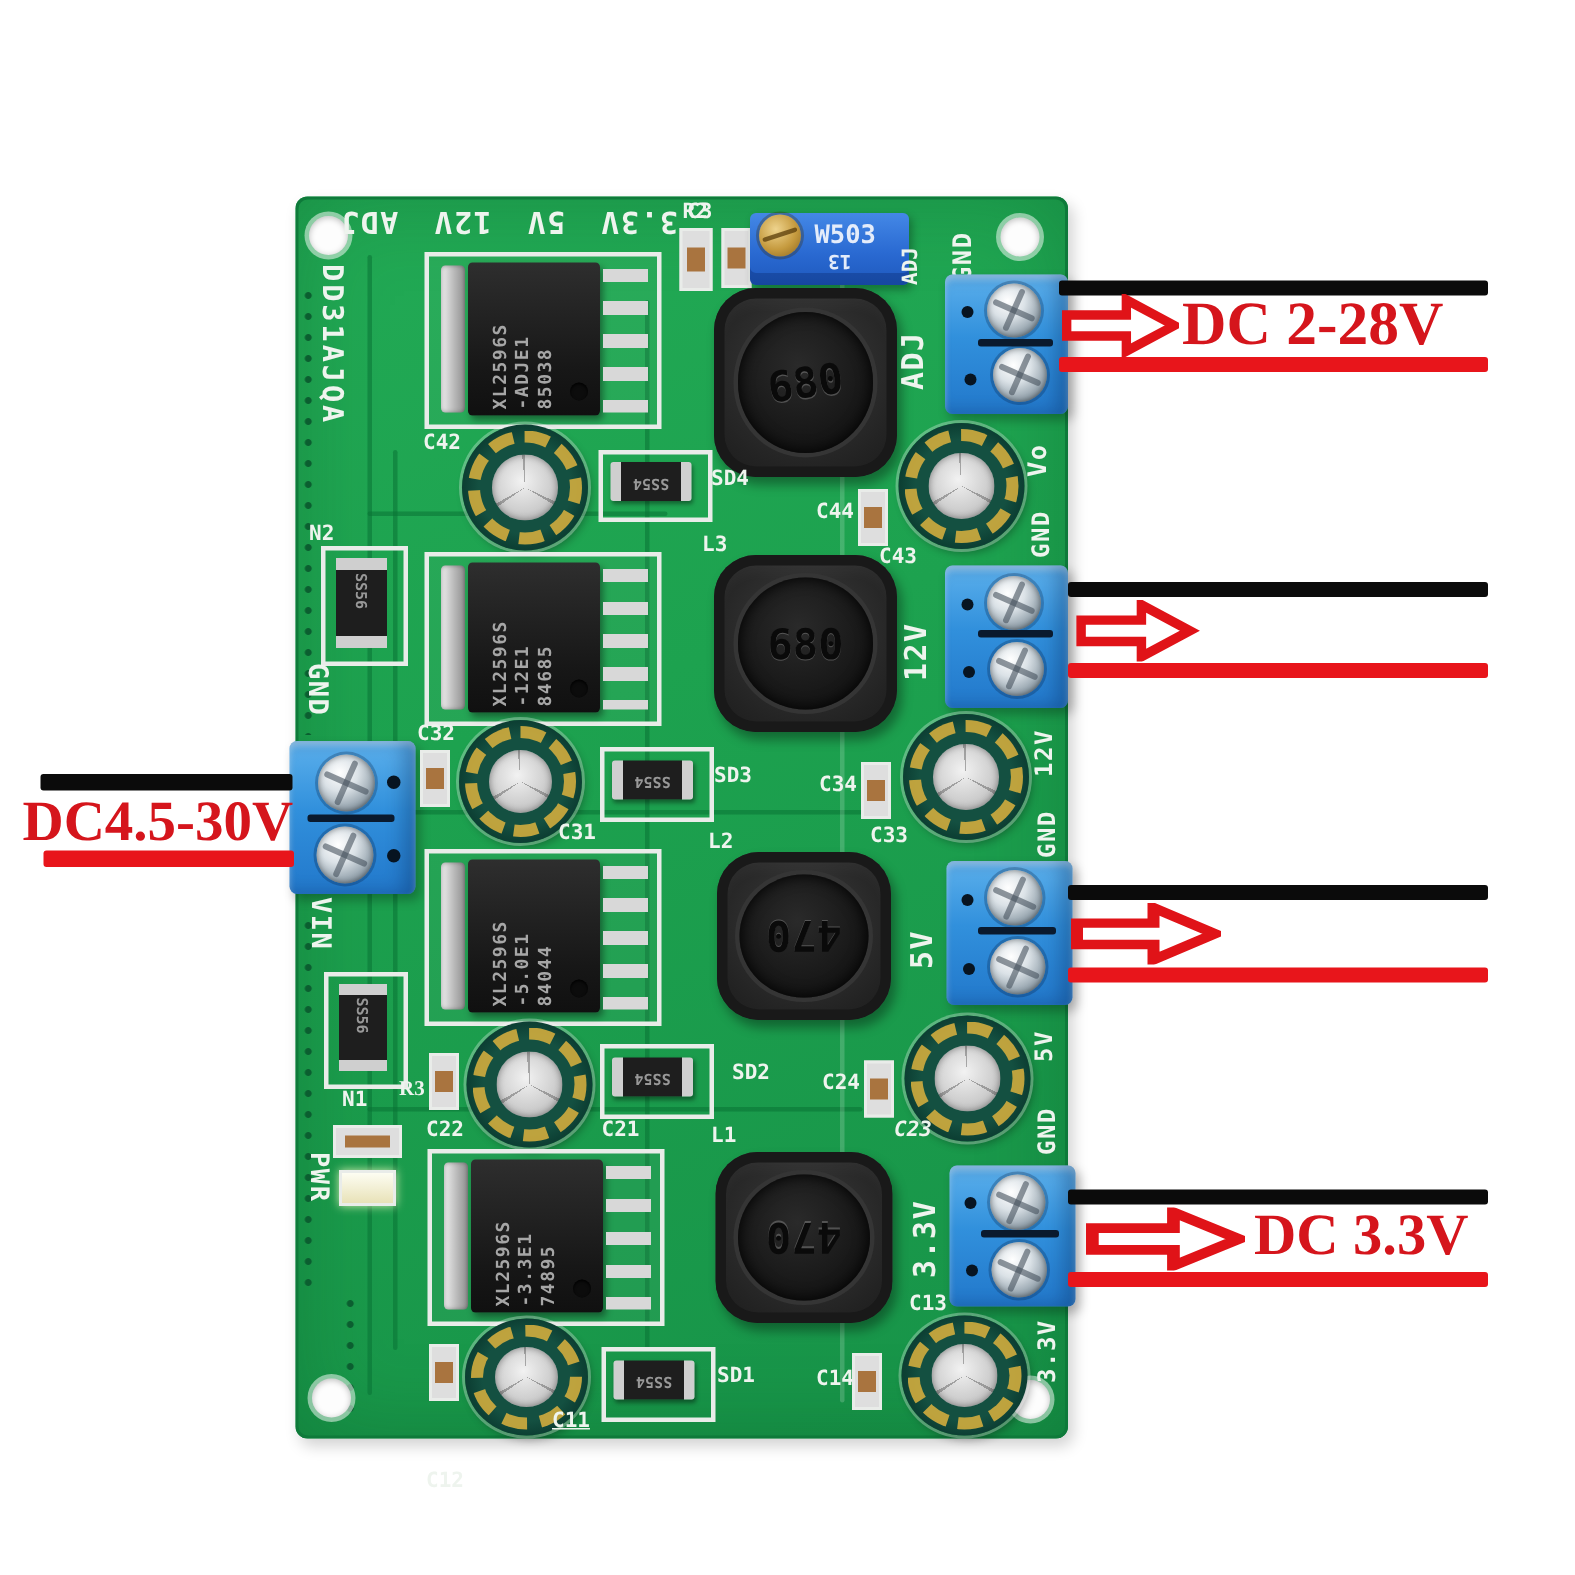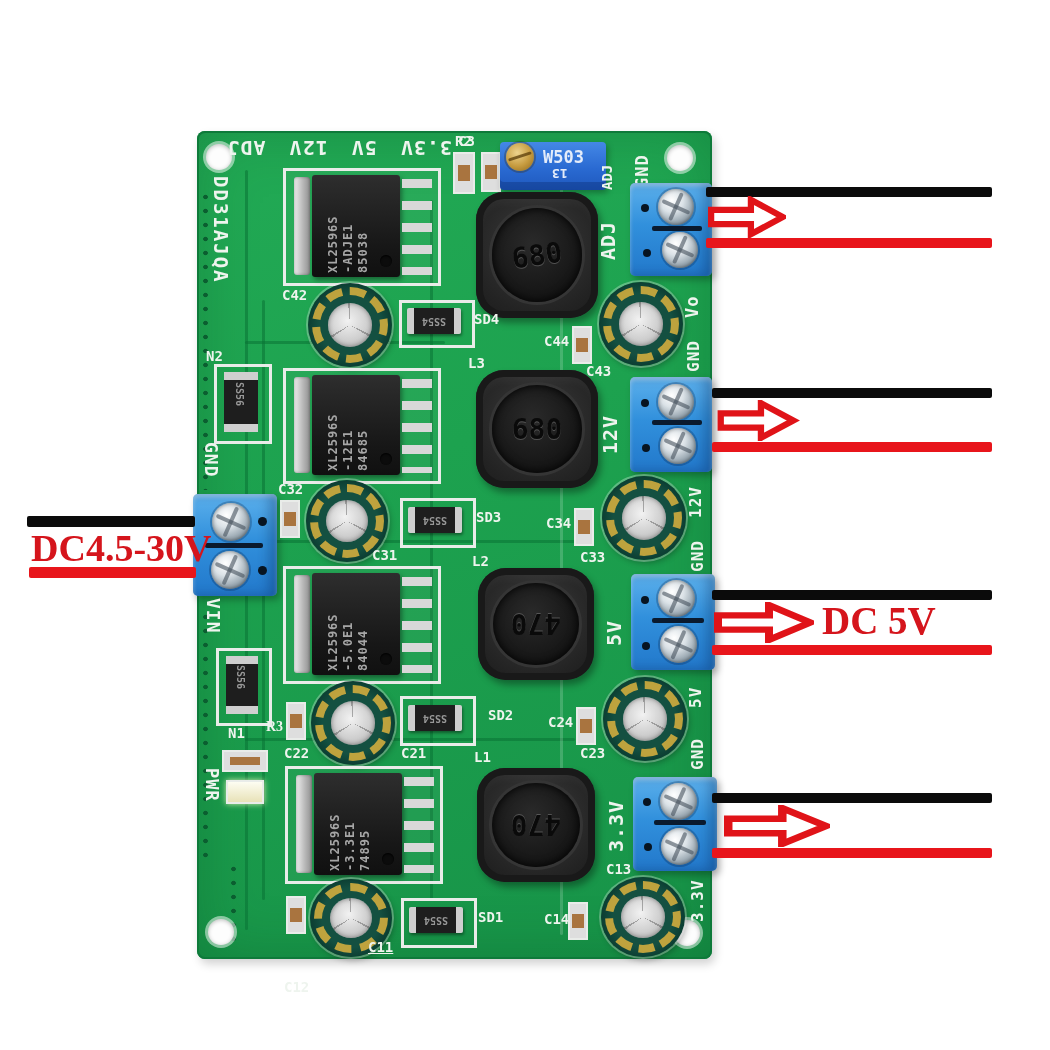--- a/index.html
+++ b/index.html
@@ -340,21 +340,21 @@
   <div class="abs cap" style="left:603px;top:677px;width:84px;height:84px;">
     <div class="capring"></div>
     <div class="captop"></div>
   </div>
   <div class="abs silk vtext rail" style="left:688px;top:668px;height:40px;font-size:16px;">5V</div>
   <div class="abs silk vtext rail" style="left:690px;top:724px;height:46px;font-size:16px;">GND</div>
   <div class="abs silk ref" style="left:548px;top:715px;">C24</div>
   <div class="abs smd" style="left:576px;top:707px;width:16px;height:34px;">
       <i></i>
     </div>
-  <div class="abs silk ref" style="left:580px;top:746px;">C23</div>
+  <div class="abs silk ref" style="left:596px;top:746px;font-style:italic;">C23</div>
   <div class="abs silk ref" style="left:474px;top:750px;">L1</div>
 
   <div class="abs chipbox" style="left:285px;top:766px;width:152px;height:112px;">
     <div class="abs tab" style="left:8px;top:6px;width:16px;height:98px;"></div>
     <div class="abs chip" style="left:26px;top:4px;width:88px;height:102px;">
       <div class="abs chiptxt" style="left:14px;top:4px;height:94px;">
         <div>XL2596S</div>
           <div>-3.3E1</div>
           <div>74895</div>
       </div>
@@ -404,44 +404,45 @@
       <i></i>
     </div>
 
 
   <div class="abs blkline" style="left:706px;top:187px;width:286px;height:10px;"></div>
   <div class="abs arrow" style="left:708px;top:196px;width:78px;height:42px;">
     <svg width="78" height="42" viewBox="0 0 100 52">
         <polygon points="4,17 55,17 55,4 96,26 55,48 55,35 4,35" fill="#ffffff" stroke="#e01318" stroke-width="8"></polygon>
       </svg>
   </div>
+  <div class="abs sans-serifed dc-red" style="left:788px;top:191px;font-size:41px;">DC 2-28V</div>
   <div class="abs redline" style="left:706px;top:238px;width:286px;height:10px;"></div>
 
   <div class="abs blkline" style="left:712px;top:388px;width:280px;height:10px;"></div>
   <div class="abs arrow" style="left:714px;top:400px;width:86px;height:41px;">
     <svg width="86" height="41" viewBox="0 0 100 52">
         <polygon points="4,17 55,17 55,4 96,26 55,48 55,35 4,35" fill="#ffffff" stroke="#e01318" stroke-width="8"></polygon>
       </svg>
   </div>
   <div class="abs redline" style="left:712px;top:442px;width:280px;height:10px;"></div>
 
   <div class="abs blkline" style="left:712px;top:590px;width:280px;height:10px;"></div>
   <div class="abs arrow" style="left:714px;top:602px;width:100px;height:41px;">
     <svg width="100" height="41" viewBox="0 0 100 52" preserveAspectRatio="none">
         <polygon points="4,17 55,17 55,4 96,26 55,48 55,35 4,35" fill="#ffffff" stroke="#e01318" stroke-width="8"></polygon>
       </svg>
   </div>
-  <div class="abs sans-serifed dc-red" style="left:822px;top:598px;font-size:39px;">DC 5V</div>
   <div class="abs redline" style="left:712px;top:645px;width:280px;height:10px;"></div>
 
   <div class="abs blkline" style="left:712px;top:793px;width:280px;height:10px;"></div>
   <div class="abs arrow" style="left:724px;top:805px;width:106px;height:42px;">
     <svg width="106" height="42" viewBox="0 0 100 52" preserveAspectRatio="none">
         <polygon points="4,17 55,17 55,4 96,26 55,48 55,35 4,35" fill="#ffffff" stroke="#e01318" stroke-width="8"></polygon>
       </svg>
   </div>
+  <div class="abs sans-serifed dc-red" style="left:836px;top:801px;font-size:39px;">DC 3.3V</div>
   <div class="abs redline" style="left:712px;top:848px;width:280px;height:10px;"></div>
 
   <div class="abs blkline" style="left:27px;top:516px;width:168px;height:11px;"></div>
-  <div class="abs sans-serifed dc-red" style="left:31px;top:526px;font-size:38px;">DC4.5-30V</div>
+  <div class="abs sans-serifed dc-red" style="left:15px;top:526px;font-size:38px;">DC4.5-30V</div>
   <div class="abs redline" style="left:29px;top:567px;width:167px;height:11px;"></div>
 
 </div>
 
 </body></html>

